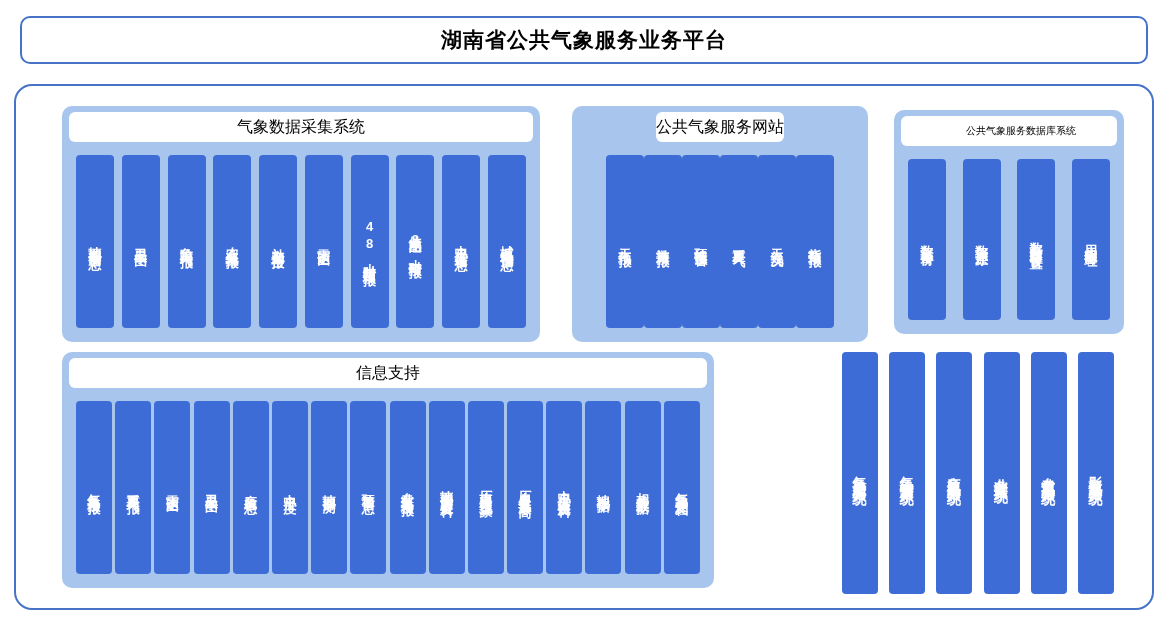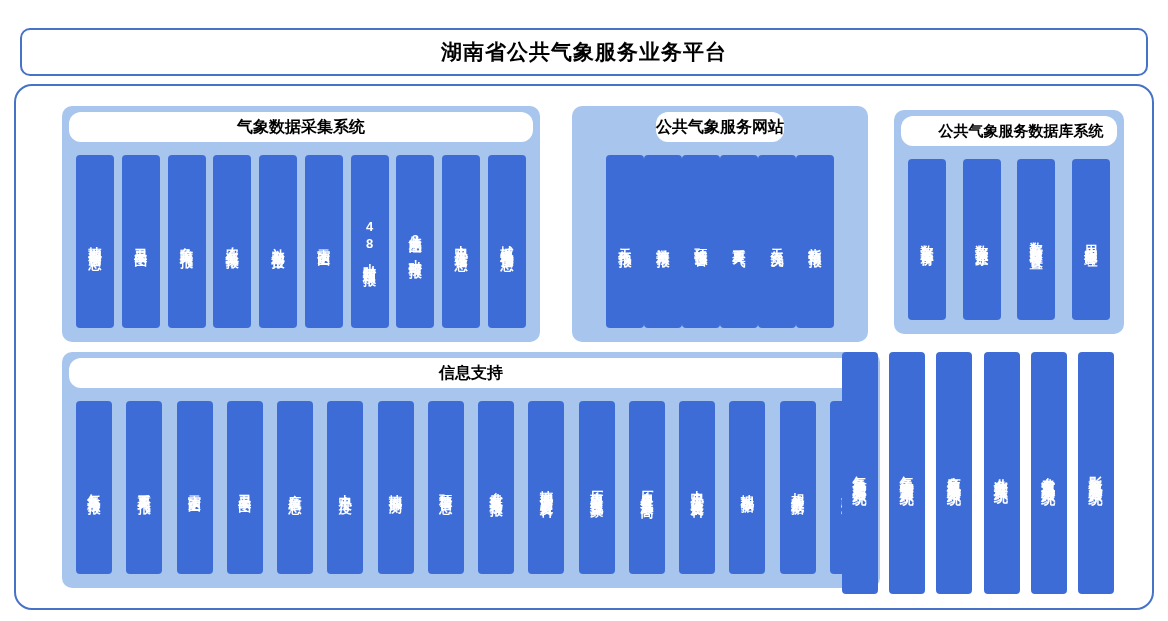--- a/index.html
+++ b/index.html
@@ -1,59 +1,59 @@
 <!DOCTYPE html>
 <html style="--bar: #3d6cd6; --panel: #a7c5ed; --border: #4673c8;"><head>
 <meta charset="utf-8">
 <style>
   * { margin:0; padding:0; box-sizing:border-box; }
   html,body { width:1168px; height:621px; background:#ffffff;
               font-family:"Liberation Sans", sans-serif; }
   .page { position:relative; width:1168px; height:621px; background:#fff; overflow:hidden; }
 
   .title-box {
-    position:absolute; left:20px; top:28px; width:1128px; height:48px;
+    position:absolute; left:20px; top:16px; width:1128px; height:48px;
     background:#fff; border:2px solid var(--border); border-radius:10px;
     display:flex; align-items:center; justify-content:center;
   }
   .title-box span { font-size:21px; font-weight:bold; color:#000; letter-spacing:1px; }
 
   .main-box {
     position:absolute; left:14px; top:84px; width:1140px; height:526px;
     background:#fff; border:2px solid var(--border); border-radius:18px;
   }
 
   .panel {
     position:absolute; background:var(--panel); border-radius:10px;
     padding:6px; display:flex; flex-direction:column;
   }
   .panel-title {
-    height:30px; background:#fff; border-radius:12px; margin:0 1px;
+    height:30px; background:#fff; border-radius:6px; margin:0 1px;
     display:flex; align-items:center; justify-content:center;
-    font-size:16px; font-weight:bold; color:#000;
+    font-size:16px; font-weight:normal; color:#000;
   }
   .bars {
     flex:1; display:flex; justify-content:space-between; align-items:stretch;
     margin:13px 8px 8px 8px;
   }
   .bar {
     width:38px; background:var(--bar); border-radius:4px;
     display:flex; align-items:center; justify-content:center;
   }
   .bar-text {
     writing-mode:vertical-rl; text-orientation:upright;
     color:#fff; font-size:13px; font-weight:bold; letter-spacing:2px; line-height:1;
     text-align:center;
   }
 
   .p-collect { left:46px;  top:20px;  width:478px; height:236px; }
   .p-website { left:556px; top:20px;  width:296px; height:236px;align-items:center; }
   .p-db      { left:878px; top:24px;  width:230px; height:224px; }
-  .p-db .panel-title { font-size:15px;padding-left:24px; }
-  .p-info    { left:46px;  top:266px; width:818px; height:236px; }
+  .p-db .panel-title { font-size:10px;padding-left:24px; }
+  .p-info    { left:46px;  top:266px; width:652px; height:236px; }
   .p-info .bar { width:36px; }
 
   .right-systems {
     position:absolute; left:826px; top:266px; width:272px; height:242px;
     display:flex; justify-content:space-between; align-items:stretch;
   }
   .right-systems .bar { width:36px; border-radius:4px; }
   .right-systems .bar-text { font-size:14px; }
 </style>
 </head>

